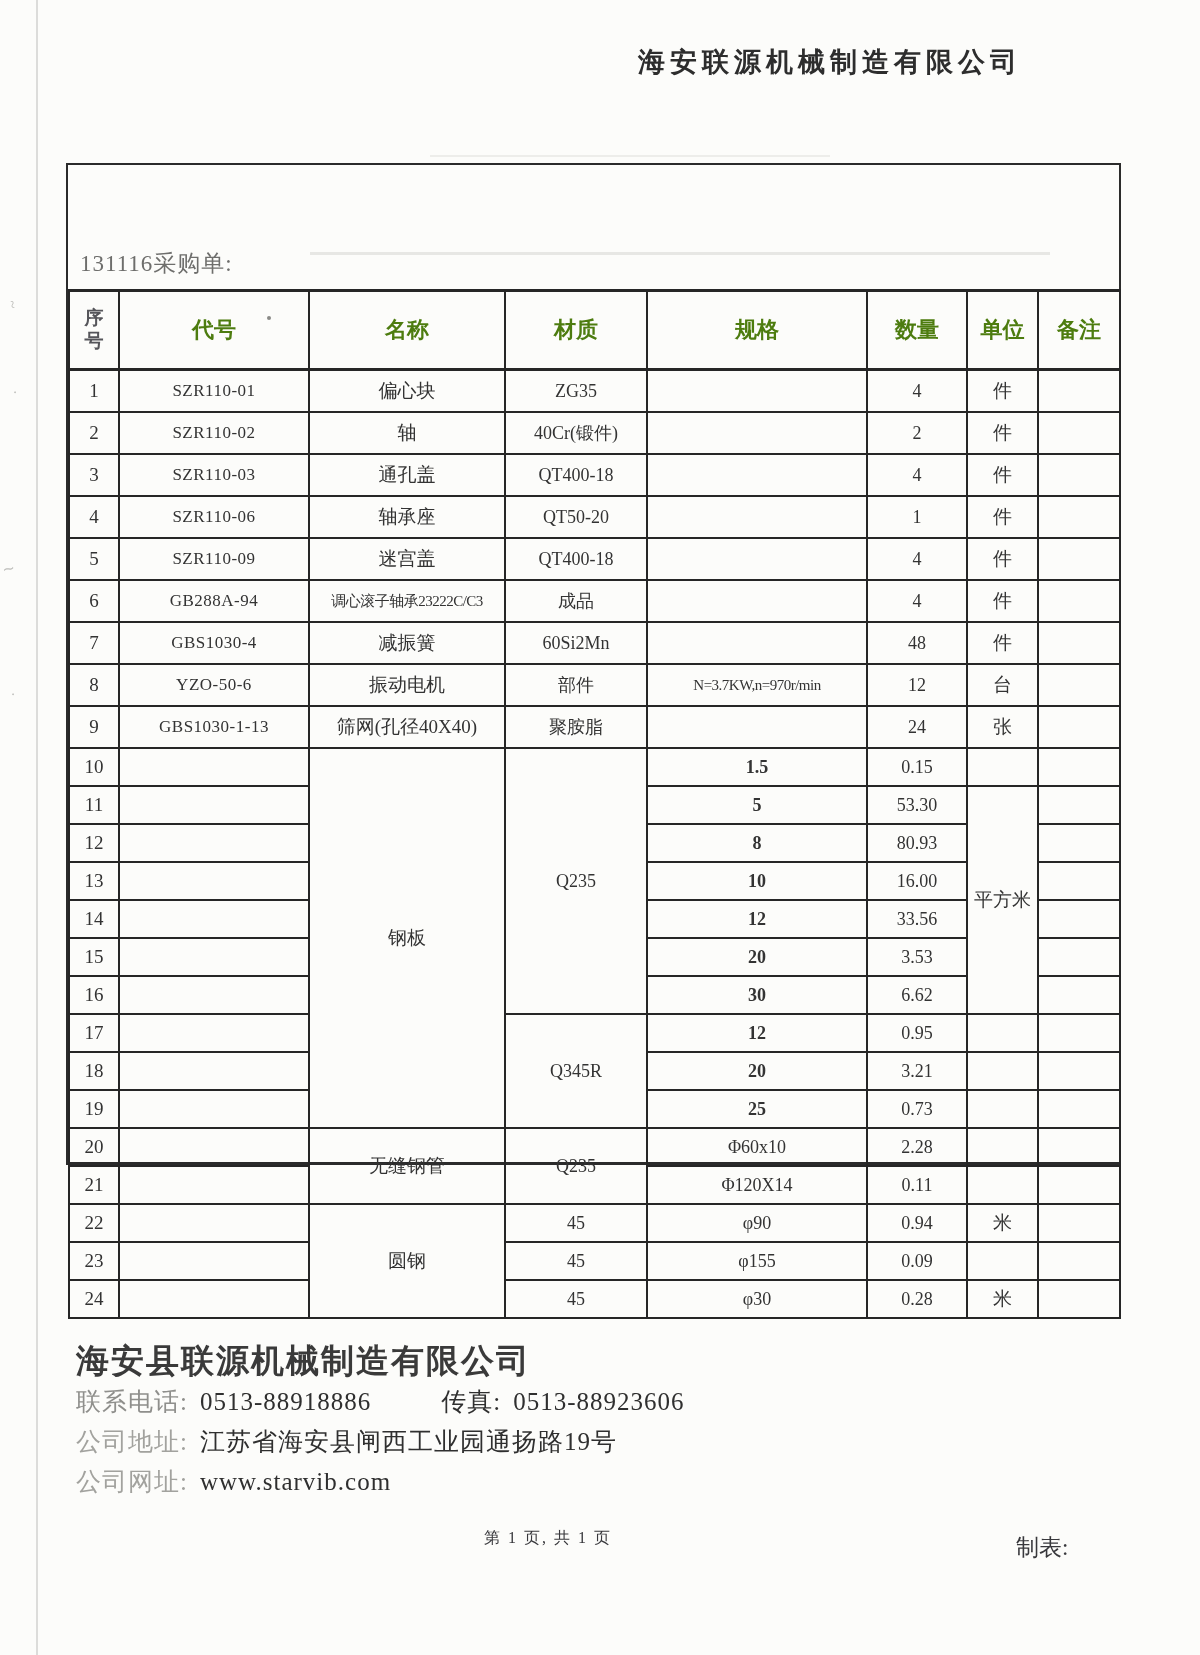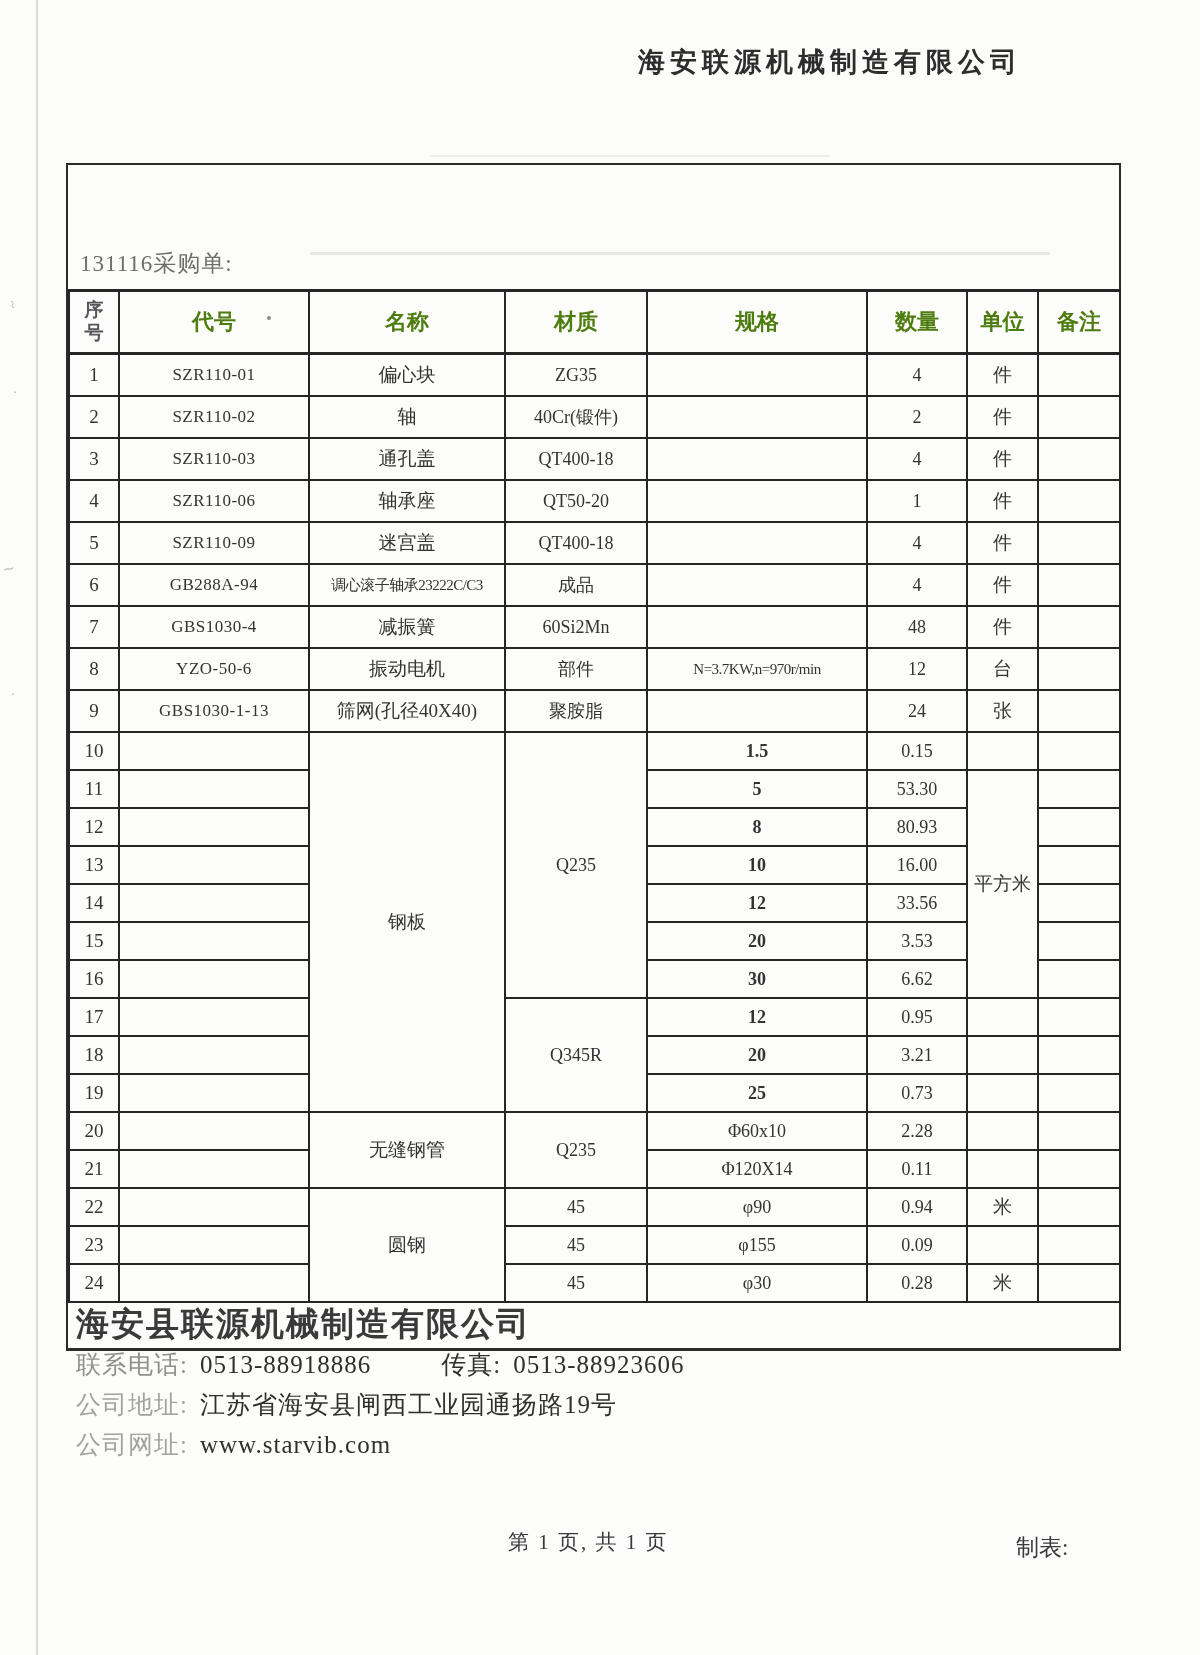--- a/index.html
+++ b/index.html
@@ -19,21 +19,21 @@
   .scan-mark{position:absolute;color:#bdbdba;font-size:15px;transform:rotate(80deg);}
   .scan-dot{position:absolute;left:267px;top:316px;width:4px;height:4px;border-radius:50%;background:#8a8a86;}
 
   .corner-company{
     position:absolute;top:44px;right:178px;
     font-size:27px;font-weight:600;letter-spacing:5px;color:#2d2d2d;
   }
 
   .outer-box{
     position:absolute;left:66px;top:163px;
-    width:1055px;height:1188px;
+    width:1055px;height:1002px;
     box-sizing:border-box;
     border:2px solid #2b2b2b;
     border-bottom-width:3px;
   }
   .po-label{
     margin:84px 0 10px 12px;
     font-size:23px;line-height:30px;
     color:#6e6e6c;letter-spacing:1px;
   }
 
@@ -51,48 +51,48 @@
   }
   table.po thead th{
     height:60px;
     font-size:22px;font-weight:700;
     border-top-width:3px;
     border-bottom-width:3px;
     color:#4d7c0f;
   }
   table.po thead th.col-index{
     font-size:19px;line-height:1.2;font-weight:600;
-    padding:0 13px;color:#55555a;
+    padding:8px 13px;color:#55555a;
   }
   tbody tr:nth-child(-n+9) td{height:40px;}
   tbody tr:nth-child(n+10) td{height:36px;}
   td.col-index{font-size:19px;color:#4a4a50;}
   td.col-code{font-size:17px;letter-spacing:0.5px;color:#47474c;}
   td.col-name{font-size:19px;}
   td.col-material{font-size:18px;}
   td.col-spec{font-size:18px;}
   td.col-qty{font-size:18px;}
   td.col-unit{font-size:19px;}
   td.tight{font-size:15px;letter-spacing:-0.5px;}
   td.bold{font-weight:700;}
 
-  .company-block{padding:0 0 0 8px;}
+  .company-block{padding:21px 0 0 8px;}
   .company-name{
     font-size:33px;font-weight:600;letter-spacing:2px;
     line-height:42px;color:#3a3a3a;
   }
   .info-line{font-size:25px;line-height:40px;color:#2f2f2f;letter-spacing:1px;}
   .lbl-faded{color:#8f8f8c;}
   .lbl-faded2{color:#a2a29e;}
   .info-val{margin-left:12px;text-align:right;}
   .fax-group{margin-left:70px;text-align:center;}
 
   .footer-pageinfo{
-    position:absolute;left:508px;top:1528px;
-    font-size:21px;letter-spacing:2px;color:#38383c;
+    position:absolute;left:484px;top:1528px;
+    font-size:16px;letter-spacing:2px;color:#38383c;
   }
   .footer-maker{
     position:absolute;left:1016px;top:1532px;
     font-size:23px;color:#38383c;
   }
 </style>
 </head>
 <body>
 
 <div class="page">

